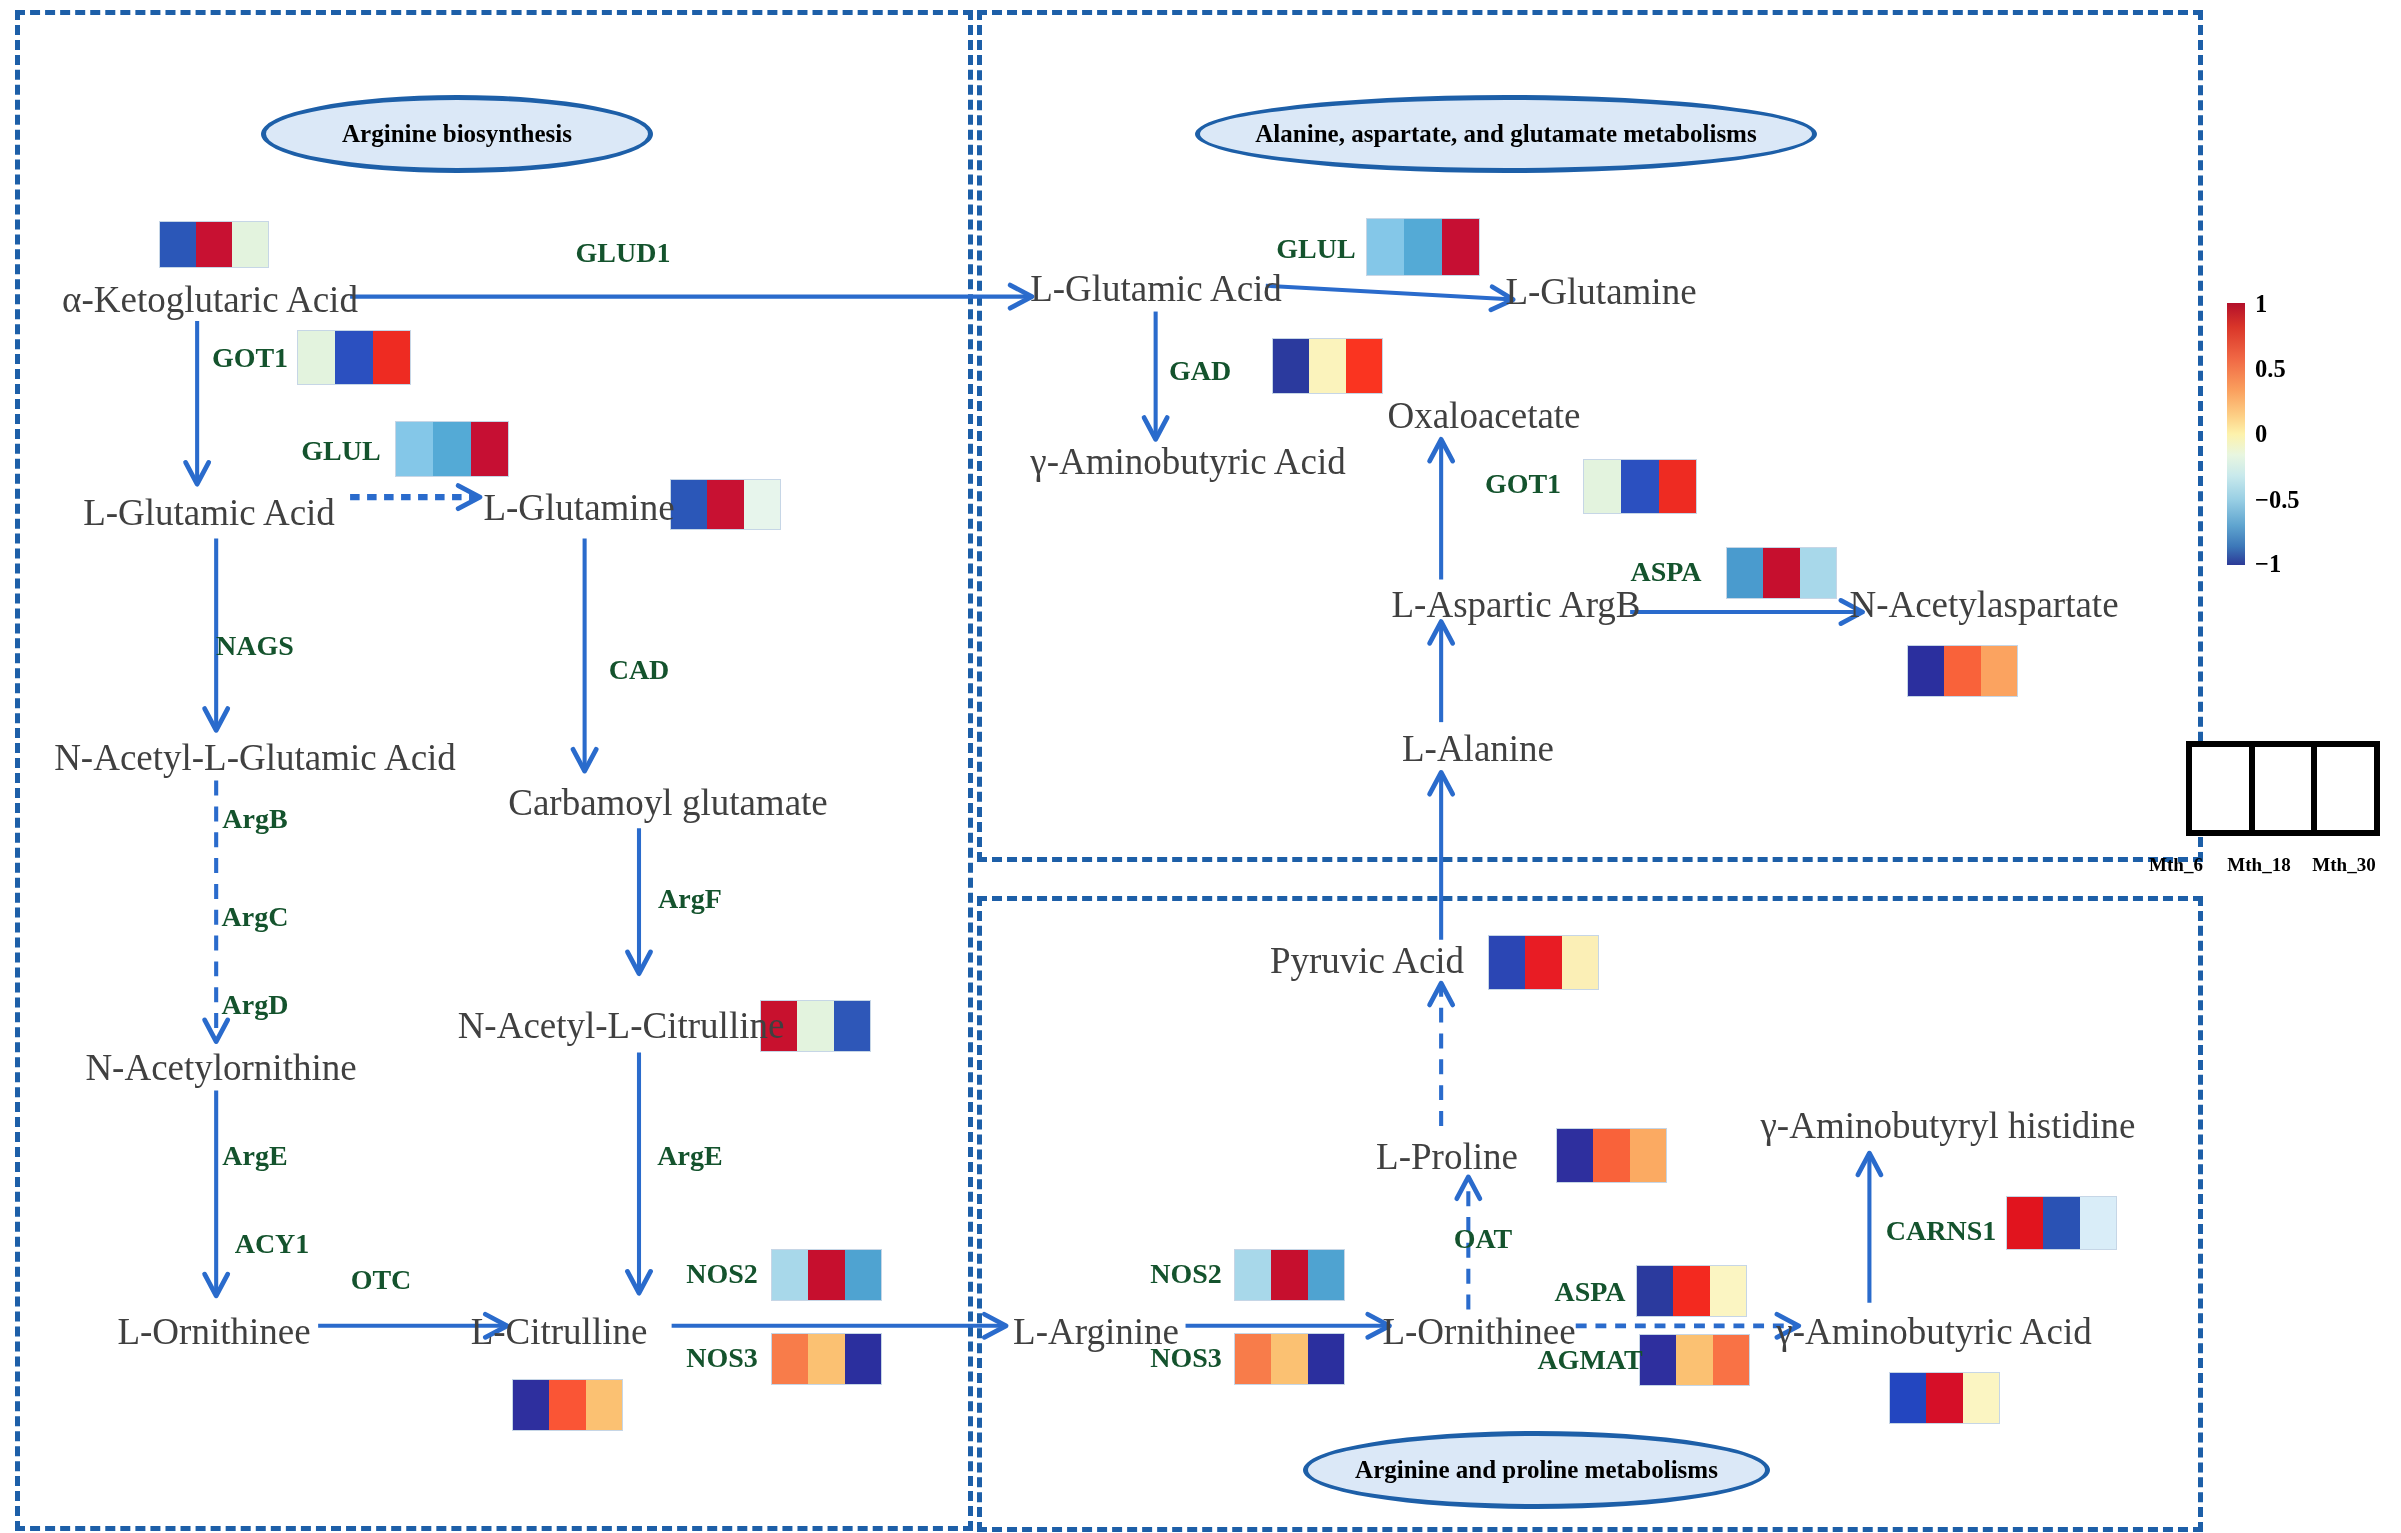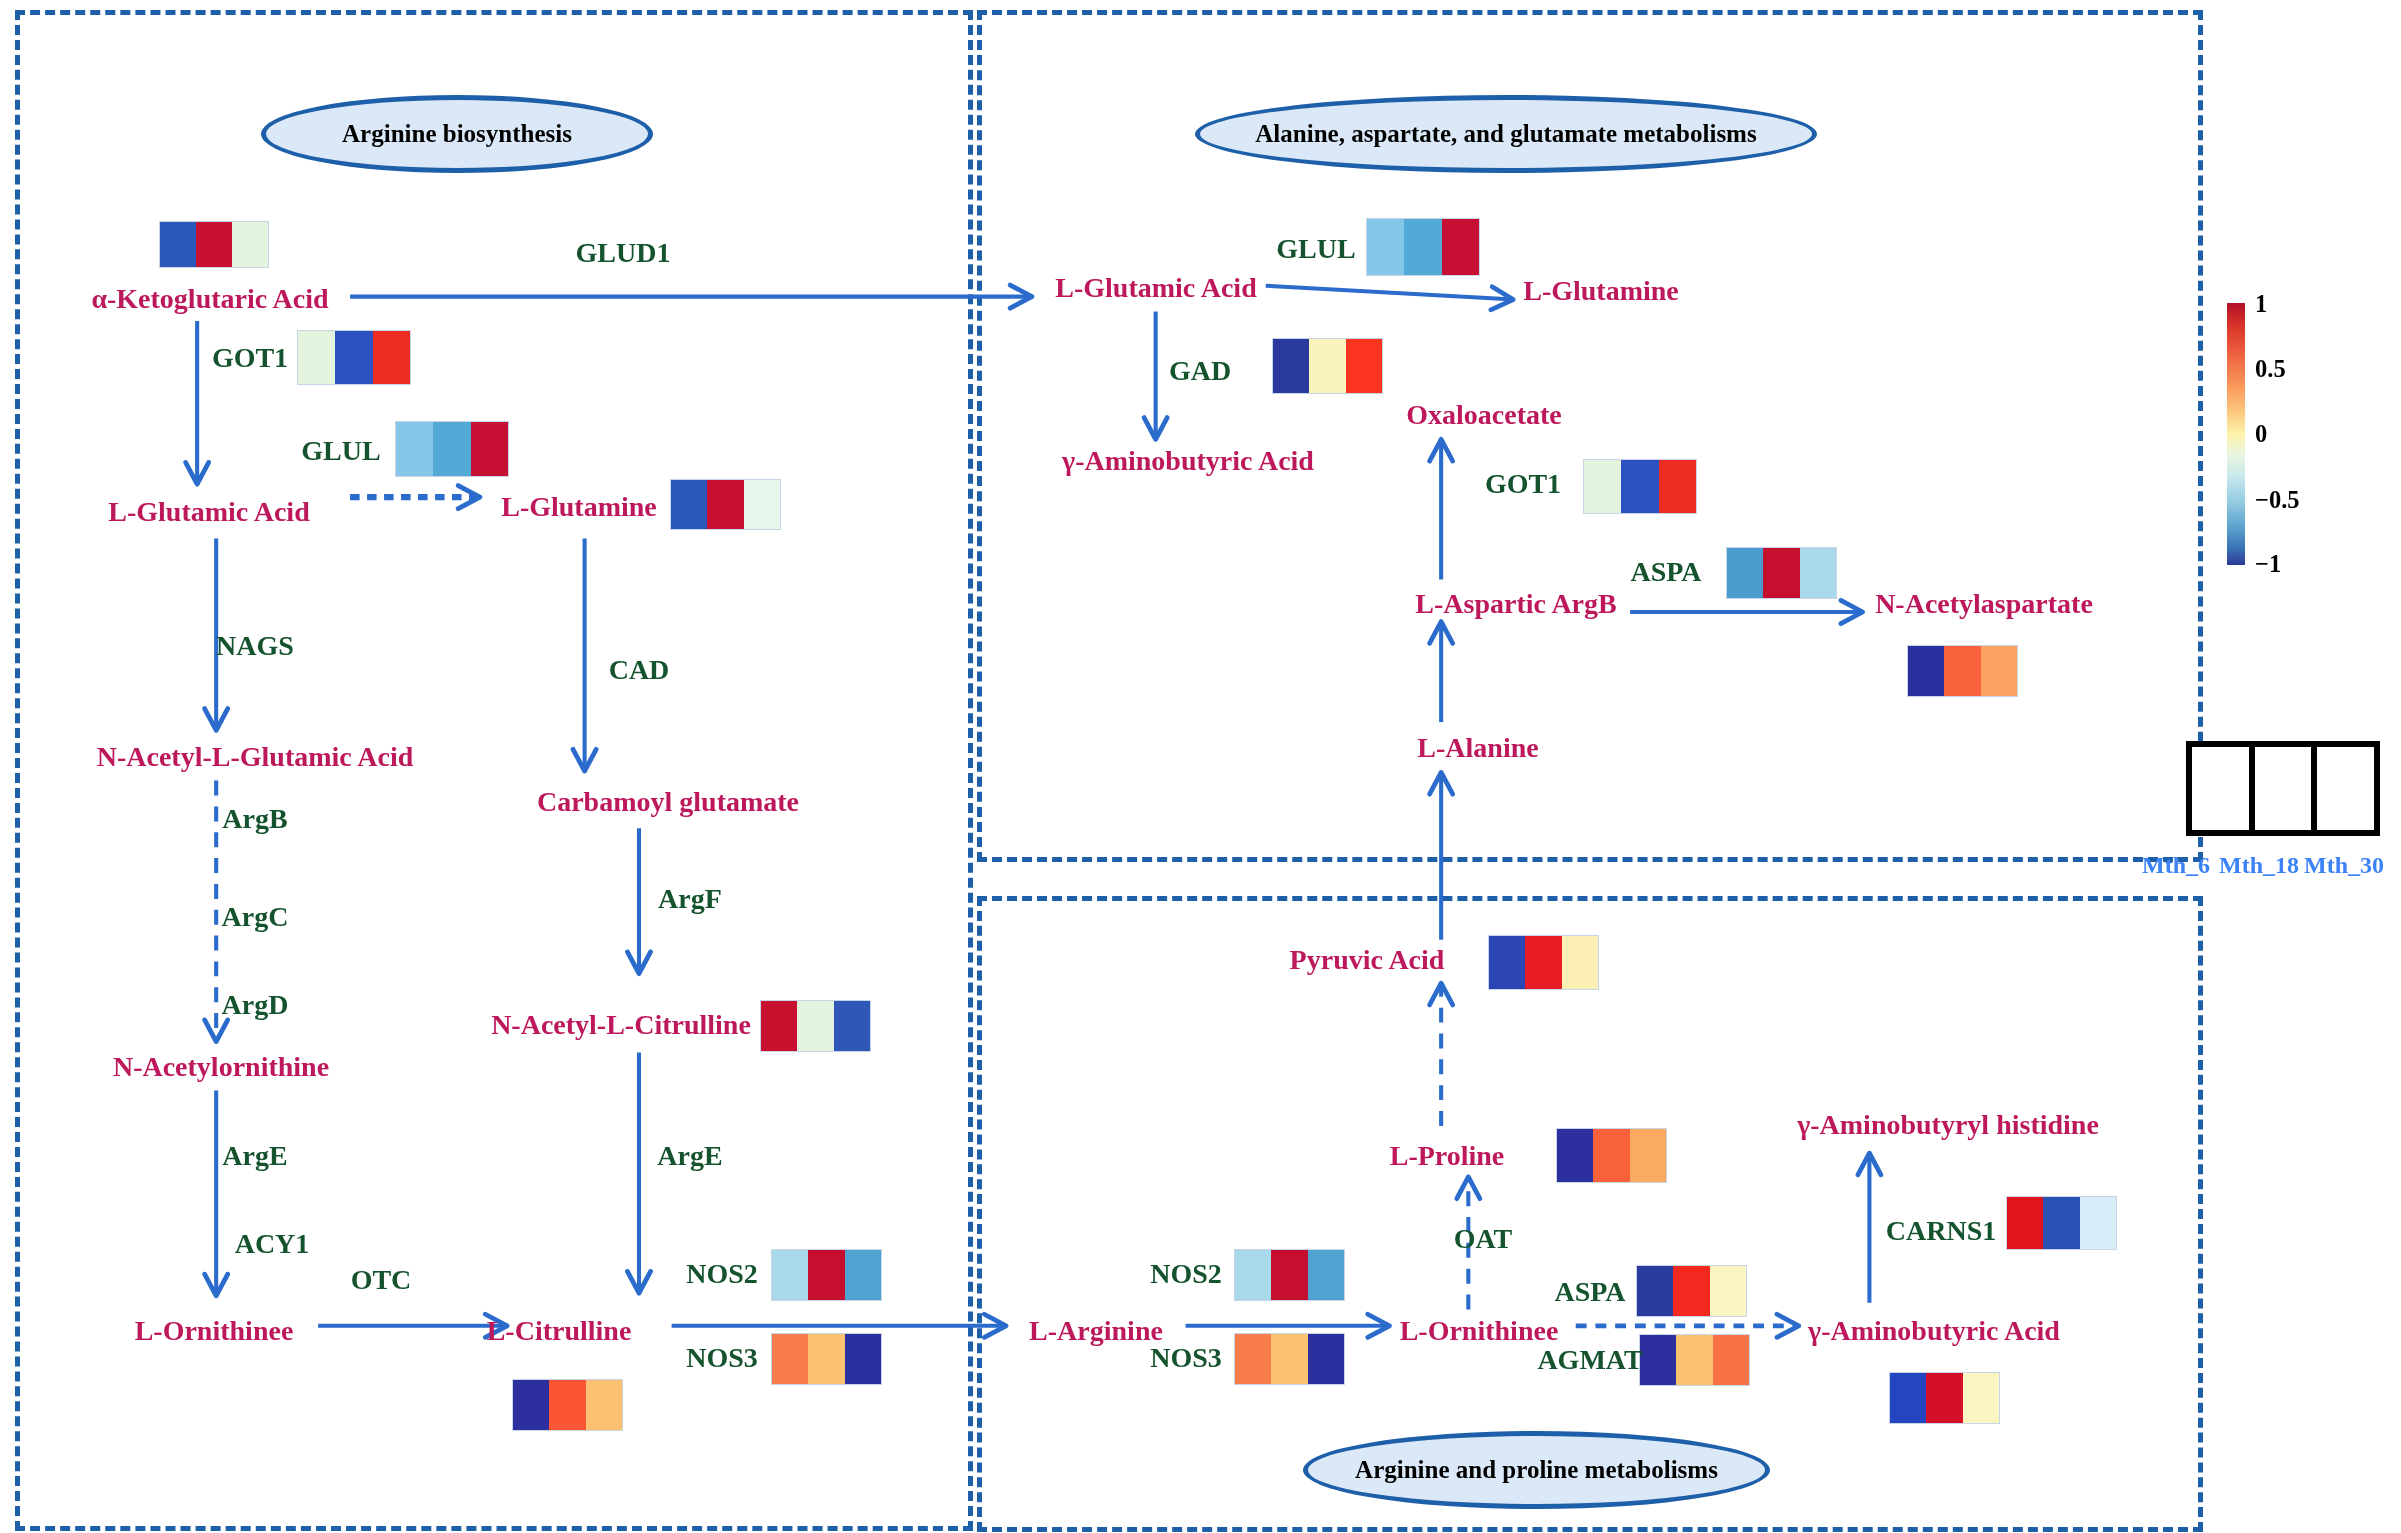--- a/index.html
+++ b/index.html
@@ -2,37 +2,37 @@
 <html style="font-size:11px"><head>
 <meta charset="utf-8">
 <style>
   html,body{margin:0;padding:0}
   body{width:2401px;height:1534px;position:relative;background:#fff;
        font-family:"Liberation Serif",serif;overflow:hidden}
   .panel{position:absolute;border:5.4px dashed #1d5fa8;background:transparent}
   .ellipse{position:absolute;background:#dbe8f7;border:5.4px solid #1d5fa8;border-radius:50%;
            display:flex;align-items:center;justify-content:center}
   .ellipse span{font-weight:700;font-size:25px;color:#000;white-space:nowrap}
-  .m{position:absolute;transform:translate(-50%,-50%);font-weight:700;font-size:28px;
-     color:#be185d;white-space:nowrap;z-index:5}
+  .m{position:absolute;transform:translate(-50%,-50%);font-weight:400;font-size:37px;
+     color:#404040;white-space:nowrap;z-index:5}
   .e{position:absolute;transform:translate(-50%,-50%);font-weight:700;font-size:28px;
      color:#14532d;white-space:nowrap;z-index:5}
   .hm{position:absolute;display:flex;outline:1.4px solid #c6d6e6;z-index:4}
   .hm .c{flex:1}
   .arrows{position:absolute;left:0;top:0;z-index:2;pointer-events:none}
   .cbar{position:absolute;left:2227px;top:303px;width:18.4px;height:262px;
         background:linear-gradient(180deg,#b3102a 0%,#d93529 9%,#f06744 21%,#fa9e5d 33%,
         #fdcf85 43%,#fdf2ab 50%,#e8f6e0 58%,#c8e9ec 66%,#99cfe4 75%,#5fa4cf 85%,
         #3c77b8 93%,#2c3a97 100%)}
   .tick{position:absolute;transform:translateY(-50%);font-weight:700;font-size:24.5px;color:#000;white-space:nowrap}
   .legendbox{position:absolute;left:2186px;top:741px;width:182px;height:83px;
              display:flex;border:6.1px solid #000;background:#fff}
   .legendbox .cell{flex:1;background:#fff;border-right:6.1px solid #000}
   .legendbox .cell:last-child{border-right:none}
-  .mth{position:absolute;transform:translate(-50%,-50%);font-weight:700;font-size:24px;color:#3b82f6;white-space:nowrap}
+  .mth{position:absolute;transform:translate(-50%,-50%);font-weight:700;font-size:19px;color:#000000;white-space:nowrap}
 </style>
 </head>
 <body>
 
 <div class="panel" style="left:15px;top:9.5px;width:948px;height:1511px"></div>
 <div class="panel" style="left:977px;top:9.5px;width:1216px;height:842px"></div>
 <div class="panel" style="left:977px;top:896px;width:1216px;height:626px"></div>
 
 <div class="ellipse" style="left:261px;top:95px;width:382px;height:68px">
   <span>Arginine biosynthesis</span>

